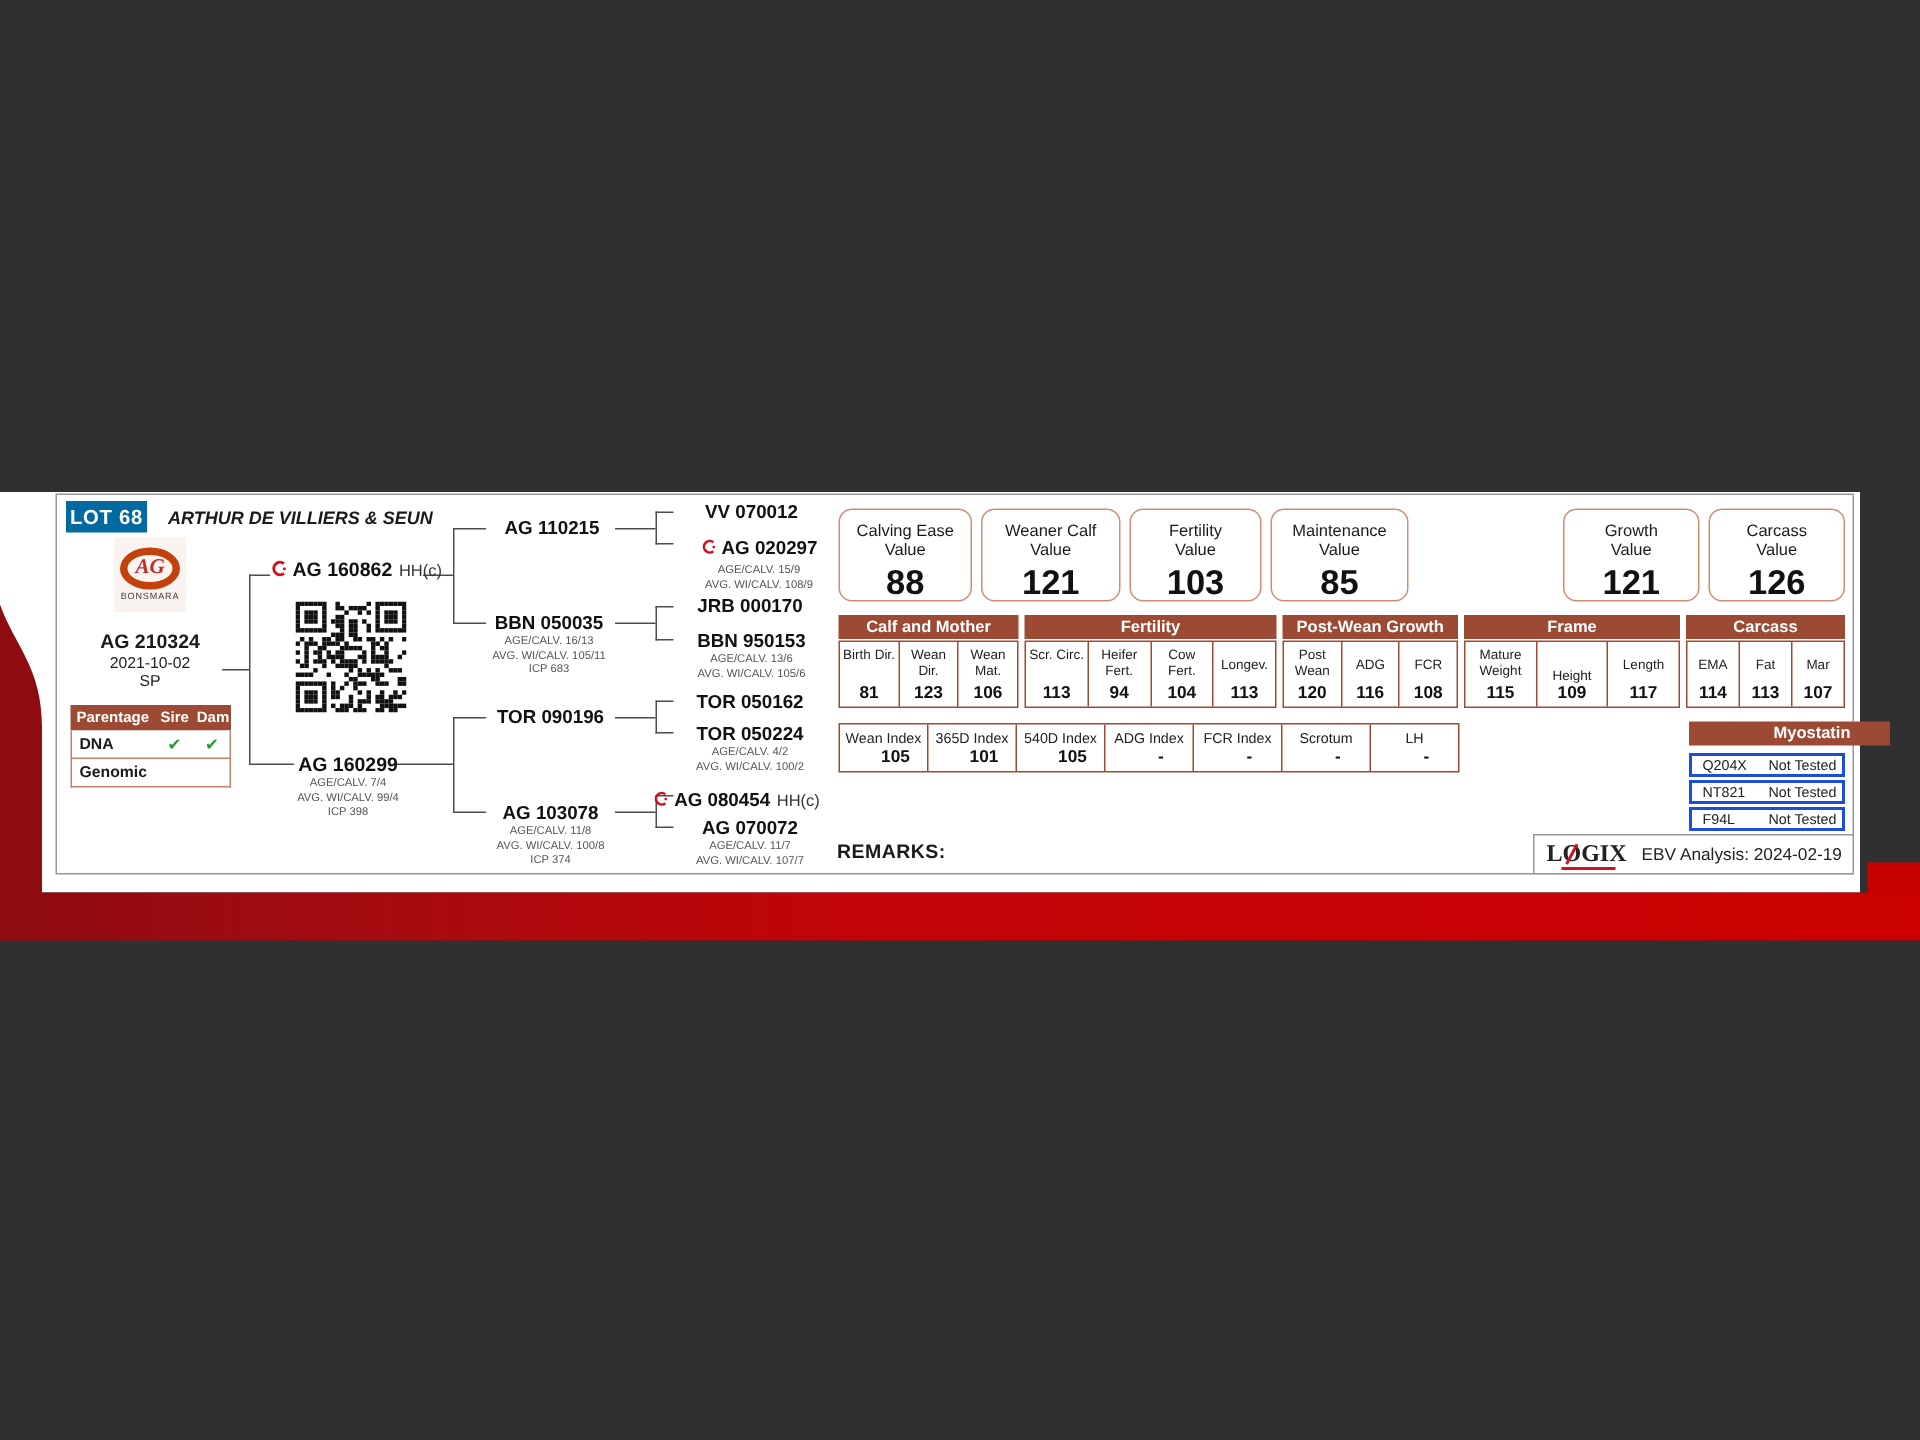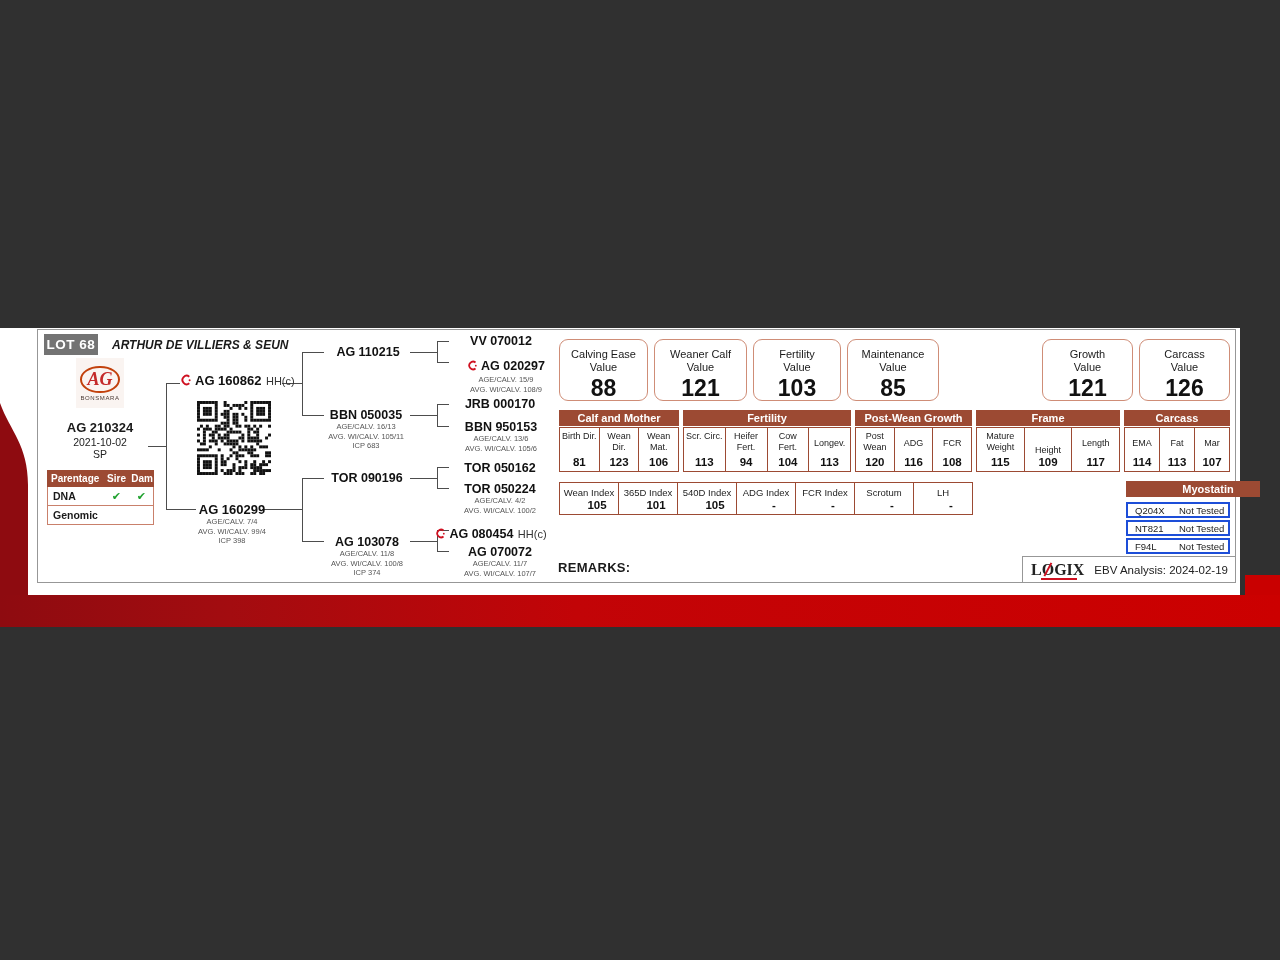--- a/index.html
+++ b/index.html
@@ -7,28 +7,28 @@
           font-family:"Liberation Sans","DejaVu Sans",sans-serif;color:#1a1a1a;}
   .abs{position:absolute;}
   
   .white-strip{left:0;top:328px;width:1240px;height:267px;background:#ffffff;}
   .red-band{left:0;top:595px;width:1280px;height:32px;
             background:linear-gradient(to right,#8e0b10 0%,#a30c10 18%,#c20407 45%,#cc0000 100%);}
   .red-step{left:1245px;top:575px;width:35px;height:22px;background:#c90000;}
   
   .card{left:37px;top:329px;width:1199px;height:254px;background:#fff;border:1px solid #979797;box-sizing:border-box;}
   
-  .lot-badge{left:44px;top:334px;width:54px;height:21px;background:#737373;color:#fff;font-weight:bold;
+  .lot-badge{left:44px;top:334px;width:54px;height:21px;background:#0369a1;color:#fff;font-weight:bold;
              font-size:13.5px;display:flex;align-items:center;justify-content:center;letter-spacing:.5px;}
   .breeder{left:112px;top:338px;font-style:italic;font-weight:bold;font-size:12px;color:#1a1a1a;}
   
   .soc-box{left:76px;top:358px;width:48px;height:50px;background:#faf4f1;display:flex;flex-direction:column;
            align-items:center;justify-content:center;}
   .soc-mono{font-family:"Liberation Serif","DejaVu Serif",serif;font-style:italic;font-weight:bold;
-            font-size:18px;color:#c42a2a;border:2px solid #c2410c;border-radius:50%;padding:1px 5px;}
+            font-size:14px;color:#c42a2a;border:5px solid #c2410c;border-radius:50%;padding:1px 5px;}
   .soc-name{font-size:6px;letter-spacing:.6px;color:#4a3a35;margin-top:2px;}
   .animal-id{left:59px;top:420px;width:82px;text-align:center;font-weight:bold;font-size:13px;}
   .animal-dob{left:59px;top:436px;width:82px;text-align:center;font-size:10.5px;color:#222;}
   .animal-status{left:59px;top:448px;width:82px;text-align:center;font-size:10.5px;color:#222;}
   
   .par-table{left:47px;top:470px;width:107px;font-size:10.5px;}
   .par-head{display:flex;background:#9c4a33;color:#fff;font-weight:bold;font-size:10px;height:17px;align-items:center;}
   .par-head span:nth-child(1){width:52px;padding-left:4px;}
   .par-head span:nth-child(2){width:27px;text-align:center;}
   .par-head span:nth-child(3){width:24px;text-align:center;}

